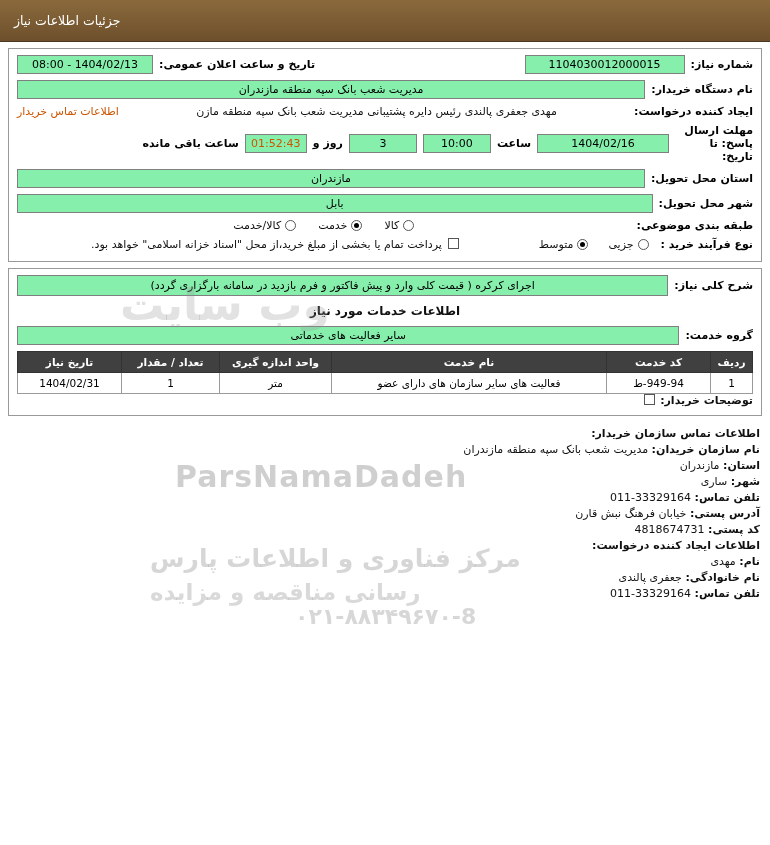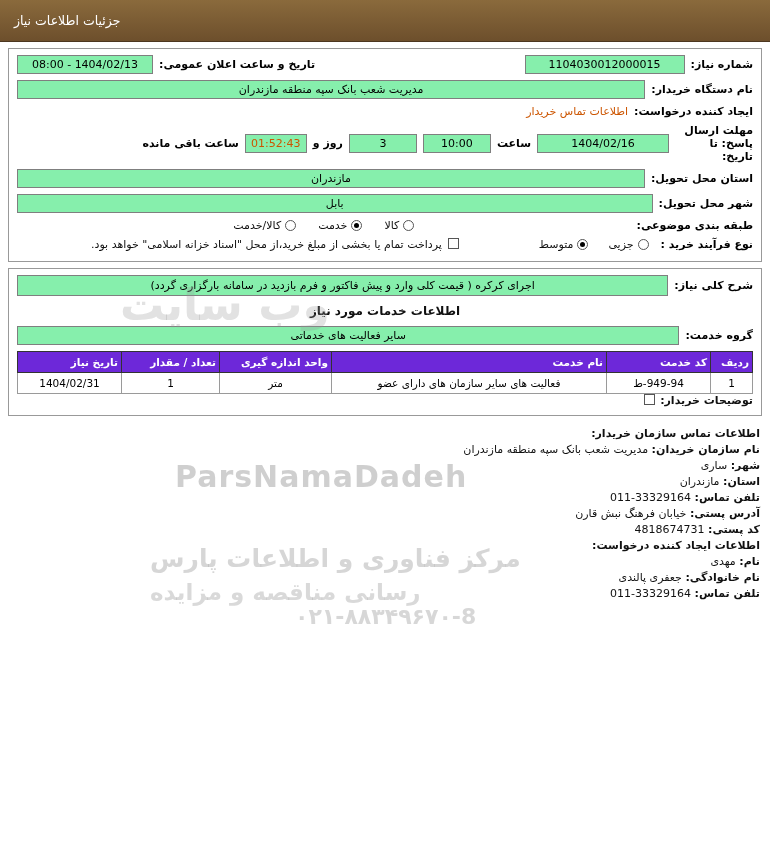--- a/index.html
+++ b/index.html
@@ -110,27 +110,26 @@
   }
 
   
   table.needs {
     width: 100%;
     border-collapse: collapse;
     font-size: 10.5px;
     margin-top: 2px;
   }
   table.needs th {
-    background: #6d28d9;
+    background: #404040;
     color: #fff;
     border: 1px solid #333;
     padding: 4px 3px;
     font-weight: bold;
     font-size: 10.5px;
-    text-align: right;
   }
   table.needs td {
     border: 1px solid #9a9a9a;
     padding: 4px 3px;
     text-align: center;
     background: #fff;
     color: #000;
   }
 
   .buyer-note {
@@ -192,20 +191,21 @@
       <span class="val-box" style="width:136px">1404/02/13 - 08:00</span>
     </div>
 
     <div class="row">
       <span class="lbl">نام دستگاه خریدار:</span>
       <span class="val-box grow">مدیریت شعب بانک سپه منطقه مازندران</span>
     </div>
 
     <div class="row">
       <span class="lbl">ایجاد کننده درخواست:</span>
+      <span class="inline-text grow" style="text-align:center">مهدی جعفری پالندی رئیس دایره پشتیبانی مدیریت شعب بانک سپه منطقه مازن</span>
       <a href="#" class="link">اطلاعات تماس خریدار</a>
     </div>
 
     <div class="row">
       <span class="lbl" style="width:78px; line-height:13px; white-space:normal;">مهلت ارسال پاسخ: تا تاریخ:</span>
       <span class="val-box" style="width:132px">1404/02/16</span>
       <span class="lbl narrow">ساعت</span>
       <span class="val-box" style="width:68px">10:00</span>
       <span class="val-box" style="width:68px">3</span>
       <span class="lbl narrow">روز و</span>
@@ -304,28 +304,28 @@
   </div>
 
   <div class="contact">
     <div class="hd">اطلاعات تماس سازمان خریدار:</div>
 
     <div class="ln">
       <b>نام سازمان خریدان:</b>
       <span>مدیریت شعب بانک سپه منطقه مازندران</span>
     </div>
     <div class="ln">
+      <b>استان:</b>
+      <span>مازندران</span>
+    </div>
+    <div class="ln">
       <b>شهر:</b>
       <span>ساری</span>
     </div>
     <div class="ln">
-      <b>استان:</b>
-      <span>مازندران</span>
-    </div>
-    <div class="ln">
       <b>تلفن تماس:</b>
       <span>33329164-011</span>
     </div>
     <div class="ln">
       <b>آدرس پستی:</b>
       <span>خیابان فرهنگ نبش قارن</span>
     </div>
     <div class="ln">
       <b>کد پستی:</b>
       <span>4818674731</span>

